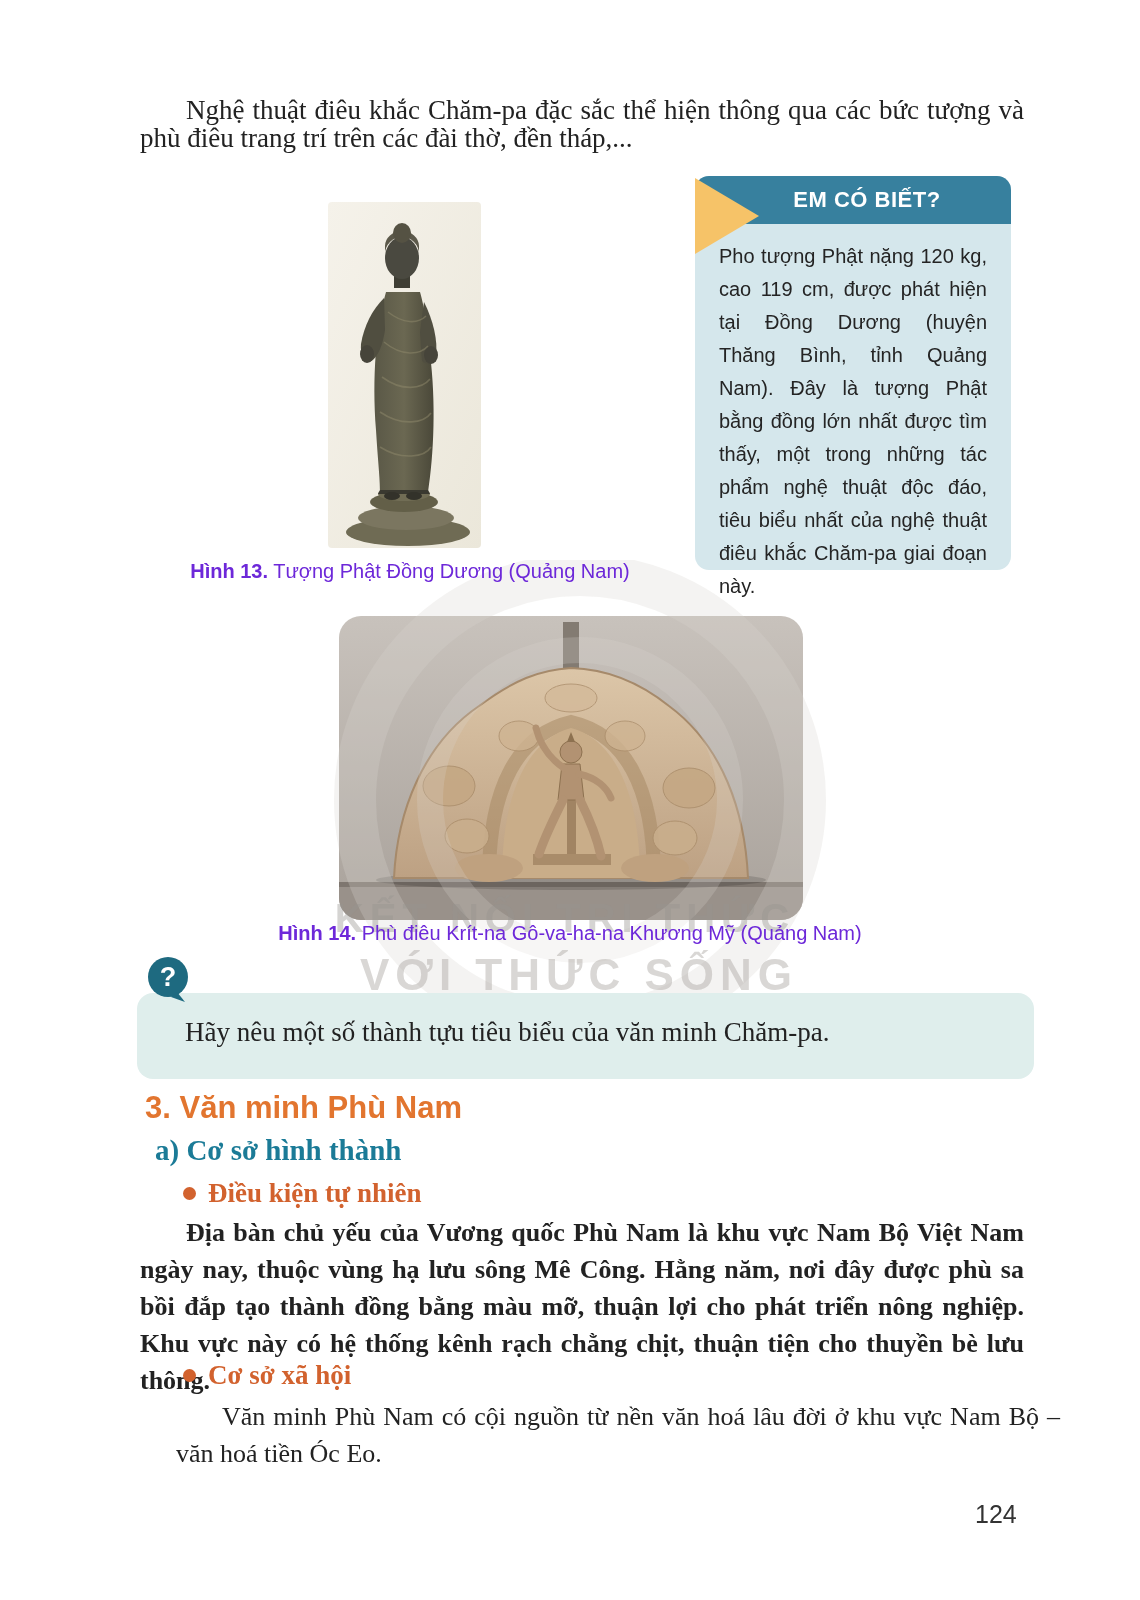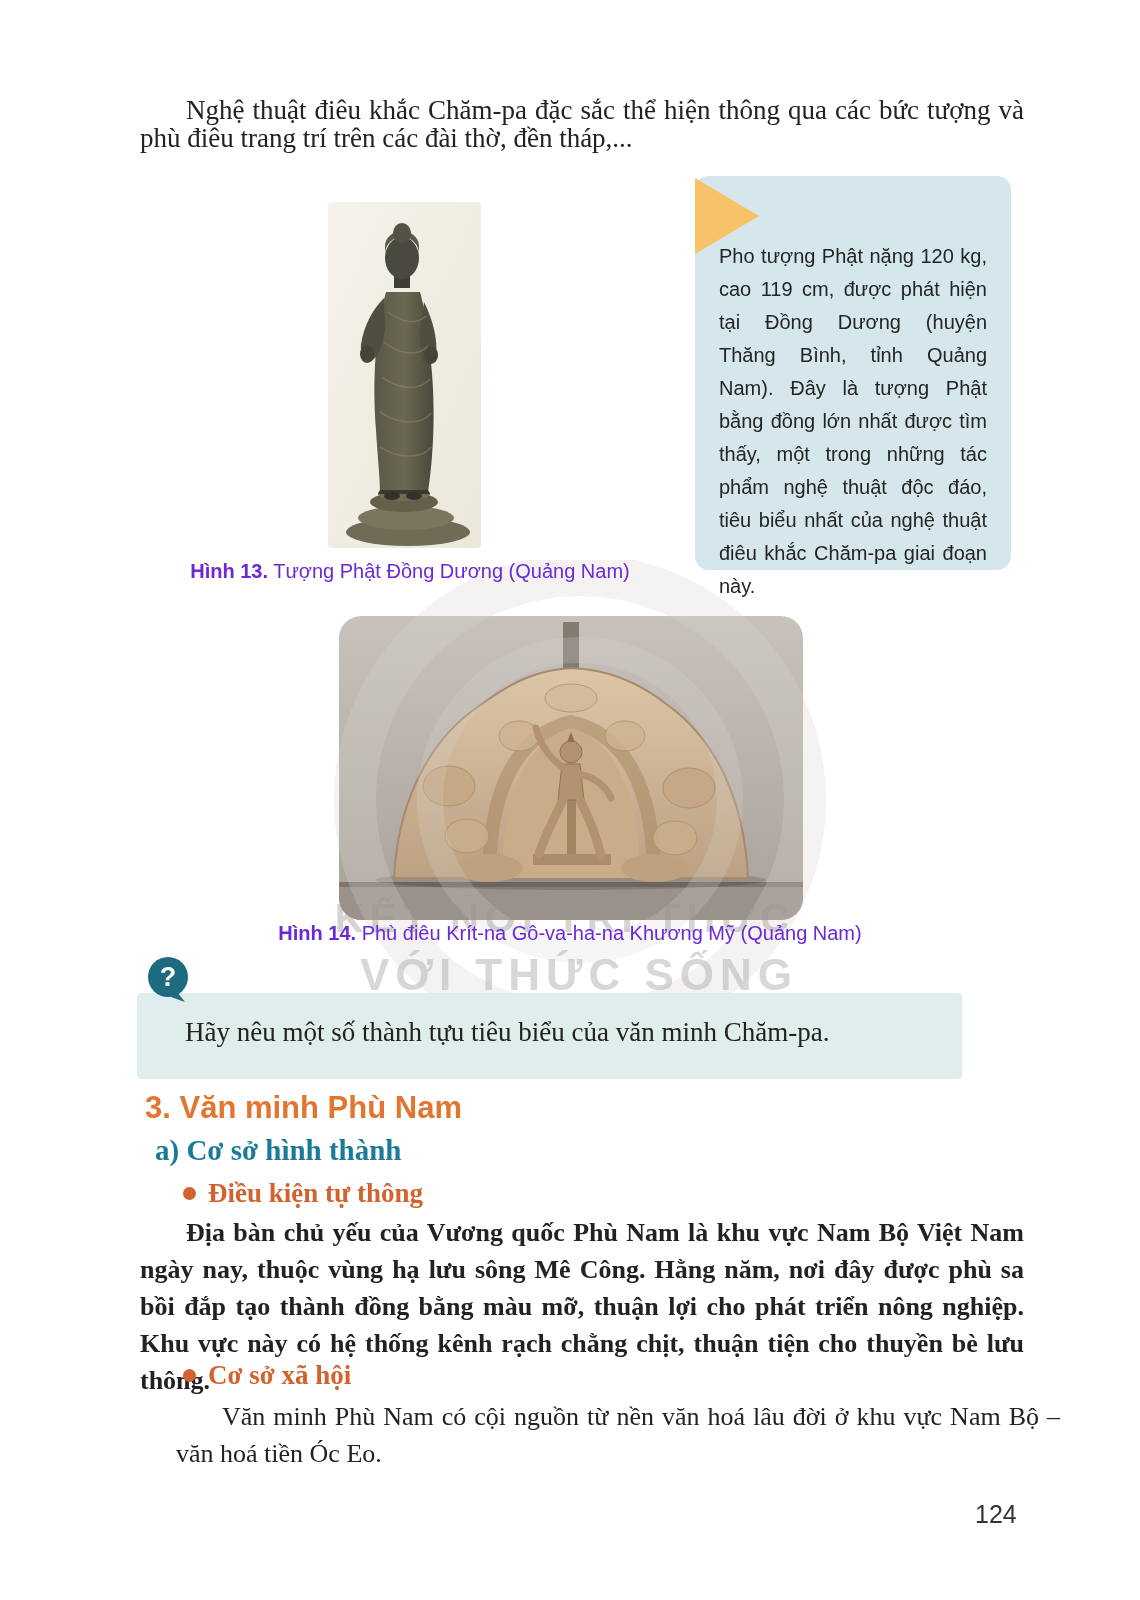--- a/index.html
+++ b/index.html
@@ -39,22 +39,22 @@
     position:absolute;left:0;top:2px;width:64px;height:76px;background:#f6c368;
     clip-path:polygon(0 0,100% 50%,0 100%);z-index:3;
   }
   .dyk-body{
     position:absolute;left:24px;top:64px;width:268px;
     font-family:"Liberation Sans", sans-serif;font-size:20px;line-height:33px;
     color:#242424;text-align:justify;
   }
   
   .qbox{
-    left:137px;top:993px;width:825px;height:86px;background:#dfeeec;
-    border-radius:4px;z-index:3;
+    left:137px;top:993px;width:897px;height:86px;background:#dfeeec;
+    border-radius:16px;z-index:3;
   }
   .qtext{
     position:absolute;left:48px;top:24px;width:810px;
     font-size:27px;color:#222;
   }
   .qicon{left:147px;top:956px;width:44px;height:48px;z-index:5;}
   
   .h-orange{
     font-family:"Liberation Sans", sans-serif;font-weight:bold;font-size:31px;
     color:#e2752f;z-index:4;
@@ -118,20 +118,23 @@
     <path d="M54 175 C74 190,94 187,102 177" stroke="#8f8a6b" stroke-width="1.6" fill="none" opacity="0.5"></path>
     <path d="M52 210 C74 225,96 221,103 211" stroke="#8f8a6b" stroke-width="1.6" fill="none" opacity="0.5"></path>
     <path d="M52 245 C74 259,97 255,103 245" stroke="#8f8a6b" stroke-width="1.6" fill="none" opacity="0.5"></path>
     <path d="M52 288 L100 288 L102 292 L50 292 Z" fill="#3a3930"></path>
     <ellipse cx="64" cy="294" rx="8" ry="4" fill="#33322a"></ellipse>
     <ellipse cx="86" cy="294" rx="8" ry="4" fill="#33322a"></ellipse>
   </svg>
 </div>
 
 <div class="abs dyk">
+  <div class="dyk-header">
+    <span class="dyk-title">EM CÓ BIẾT?</span>
+  </div>
   <div class="dyk-arrow"></div>
   <div class="dyk-body">Pho tượng Phật nặng 120 kg, cao 119 cm, được phát hiện tại Đồng Dương (huyện Thăng Bình, tỉnh Quảng Nam). Đây là tượng Phật bằng đồng lớn nhất được tìm thấy, một trong những tác phẩm nghệ thuật độc đáo, tiêu biểu nhất của nghệ thuật điêu khắc Chăm-pa giai đoạn này.</div>
 </div>
 
 <div class="abs caption" style="left:140px;top:560px;width:540px;">
   <b>Hình 13.</b><span> Tượng Phật Đồng Dương (Quảng Nam)</span>
 </div>
 
 <div class="abs fig-photo fig14" style="left:339px;top:616px;width:464px;height:304px;">
   <svg width="464" height="304" viewBox="0 0 464 304">
@@ -188,21 +191,21 @@
 </svg>
 
 <div class="abs qbox">
   <div class="qtext">Hãy nêu một số thành tựu tiêu biểu của văn minh Chăm-pa.</div>
 </div>
 
 <div class="abs h-orange" style="left:145px;top:1090px;">3. Văn minh Phù Nam</div>
 <div class="abs h-teal" style="left:145px;top:1134px;margin-left:10px;">a) Cơ sở hình thành</div>
 
 <div class="abs bullet-line" style="left:183px;top:1178px;">
-  <span class="bullet-dot"></span><span>Điều kiện tự thông</span>
+  <span class="bullet-dot"></span><span>Điều kiện tự nhiên</span>
 </div>
 
 <div class="abs para indent" style="left:140px;top:1214px;width:884px;font-weight:bold;">Địa bàn chủ yếu của Vương quốc Phù Nam là khu vực Nam Bộ Việt Nam ngày nay, thuộc vùng hạ lưu sông Mê Công. Hằng năm, nơi đây được phù sa bồi đắp tạo thành đồng bằng màu mỡ, thuận lợi cho phát triển nông nghiệp. Khu vực này có hệ thống kênh rạch chằng chịt, thuận tiện cho thuyền bè lưu thông.</div>
 
 <div class="abs bullet-line" style="left:183px;top:1360px;">
   <span class="bullet-dot"></span><span>Cơ sở xã hội</span>
 </div>
 
 <div class="abs para indent" style="left:140px;top:1398px;width:884px;margin-left:36px;">Văn minh Phù Nam có cội nguồn từ nền văn hoá lâu đời ở khu vực Nam Bộ – văn hoá tiền Óc Eo.</div>
 

